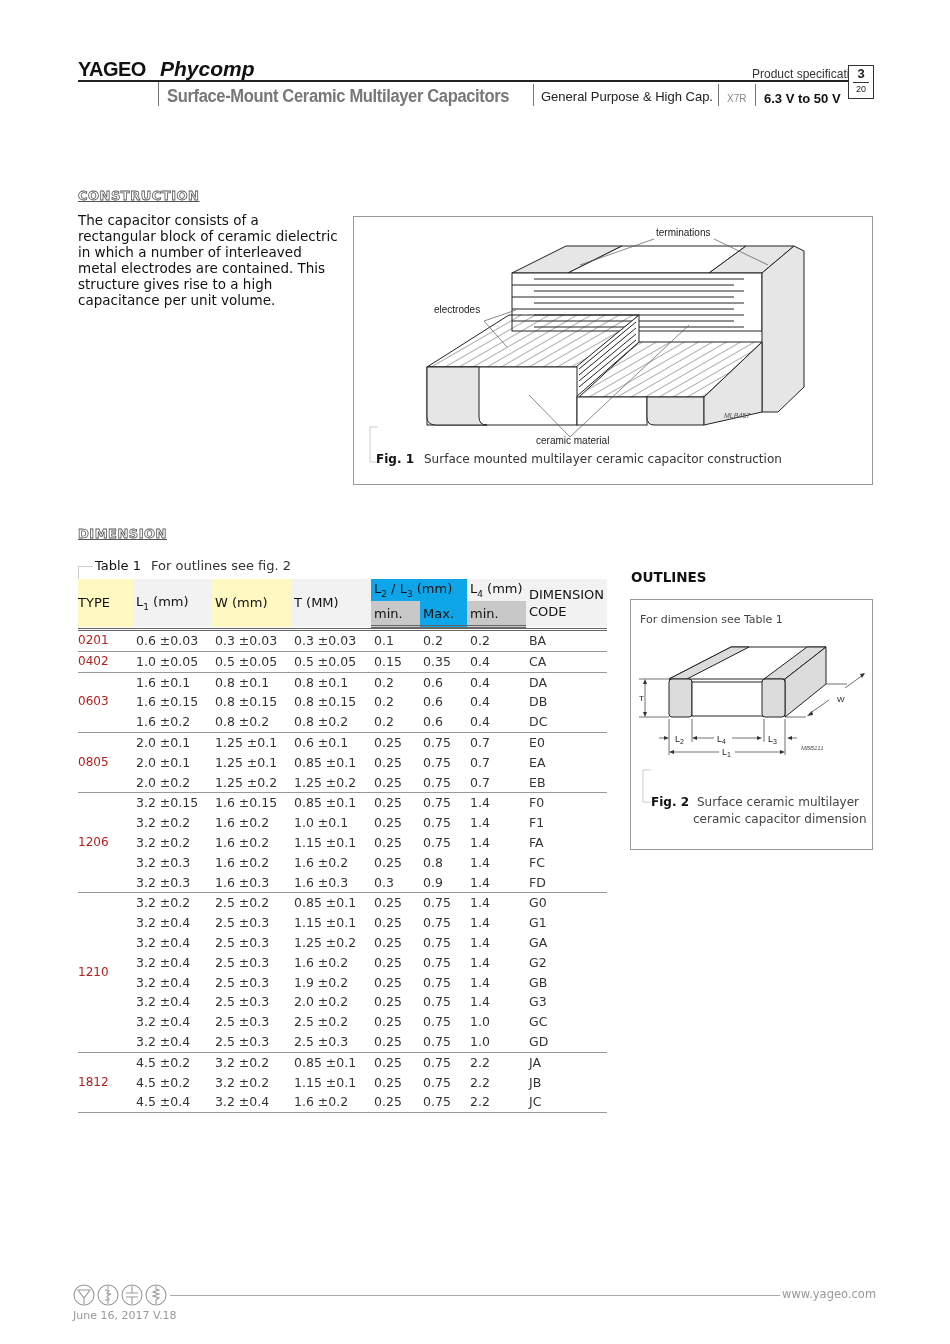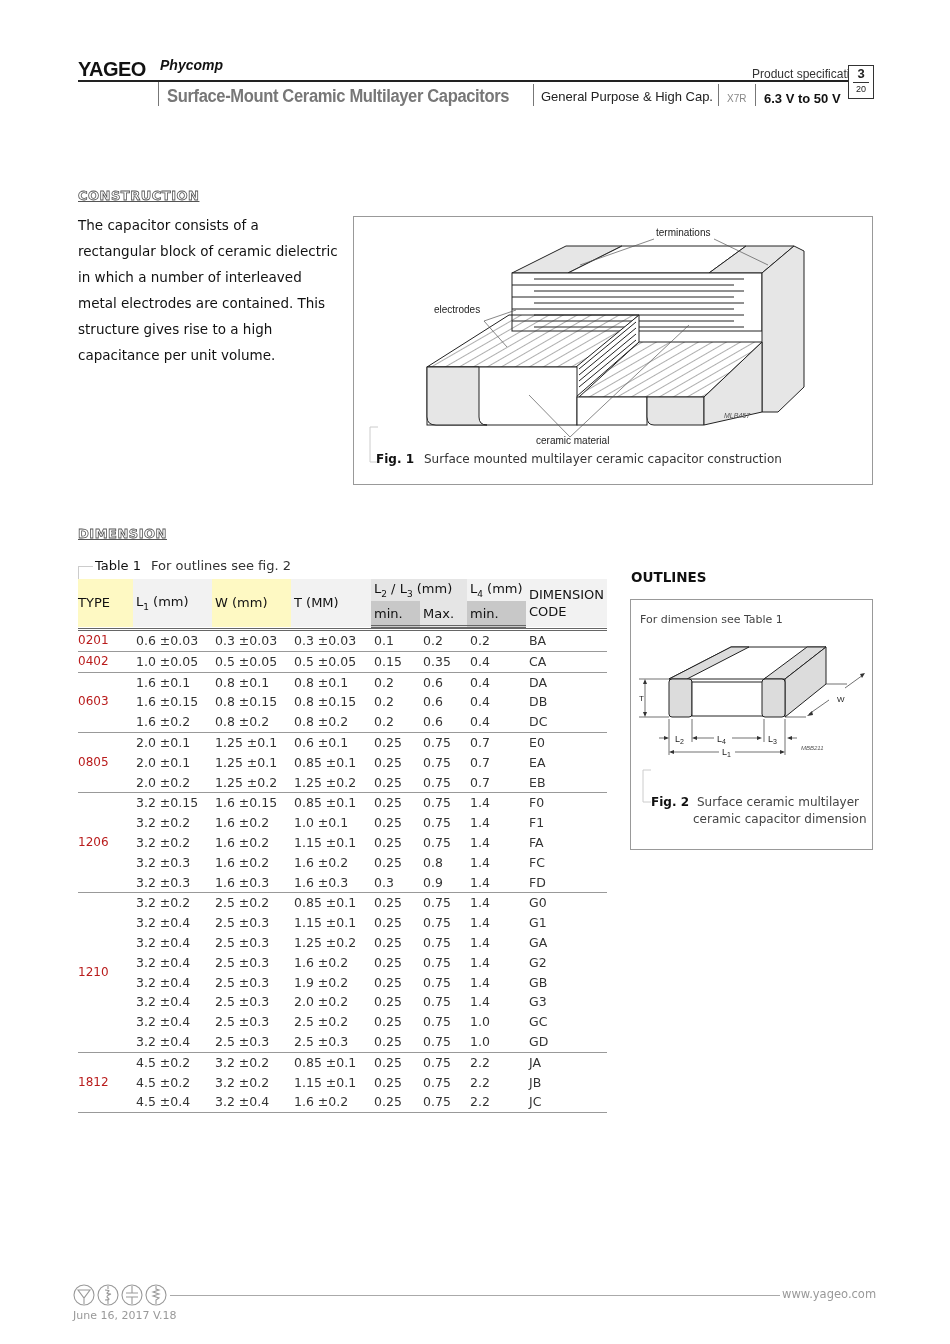--- a/index.html
+++ b/index.html
@@ -1,62 +1,62 @@
 <!DOCTYPE html>
 <html><head>
 <meta charset="utf-8">
 <style>
   html, body { margin:0; padding:0; background:#ffffff; }
   body { width:950px; height:1344px; position:relative; overflow:hidden; color:#222; font-family:"DejaVu Sans", sans-serif; }
   .abs { position:absolute; }
 
   
   .brand-yageo { left:78px; top:58px; font-family:"Liberation Sans", sans-serif; font-weight:900; font-size:20px; letter-spacing:-0.5px; color:#111; }
-  .brand-phycomp { left:160px; top:57px; font-family:"Liberation Sans", sans-serif; font-weight:bold; font-style:italic; font-size:14px; color:#111; }
+  .brand-phycomp { left:160px; top:57px; font-family:"Liberation Sans", sans-serif; font-weight:bold; font-style:italic; font-size:21px; color:#111; }
   .prod-spec { left:752px; top:67px; font-family:"Liberation Sans", sans-serif; font-size:12px; color:#333; }
   .hdr-line { left:78px; top:80px; width:770px; height:2px; background:#222; }
   .hdr-vline1 { left:158px; top:82px; width:1px; height:24px; background:#777; }
   .title { left:167px; top:86px; font-family:"Liberation Sans", sans-serif; font-weight:bold; font-size:18px; color:#777; letter-spacing:-0.4px; transform:scaleX(0.92); transform-origin:left; }
   .hdr-vline2 { left:533px; top:84px; width:1px; height:22px; background:#777; }
   .subtitle { left:541px; top:89px; font-family:"Liberation Sans", sans-serif; font-size:13px; color:#222; }
   .hdr-vline3 { left:718px; top:84px; width:1px; height:22px; background:#777; }
   .dielectric { left:727px; top:93px; font-family:"Liberation Sans", sans-serif; font-size:10px; color:#888; }
   .hdr-vline4 { left:755px; top:84px; width:1px; height:22px; background:#777; }
   .voltage { left:764px; top:91px; font-family:"Liberation Sans", sans-serif; font-weight:bold; font-size:13px; color:#111; }
   .pagebox { left:848px; top:65px; width:24px; height:32px; border:1px solid #333; background:#fff; }
   .pagebox .pnum { position:absolute; left:0; top:0; width:24px; text-align:center; font-family:"Liberation Sans", sans-serif; font-size:13px; font-weight:bold; line-height:15px; }
   .pagebox .pdiv { position:absolute; left:4px; top:16px; width:16px; height:1px; background:#333; }
   .pagebox .ptot { position:absolute; left:0; top:17px; width:24px; text-align:center; font-family:"Liberation Sans", sans-serif; font-size:9px; line-height:13px; }
 
   
   .sec-head { font-family:"DejaVu Sans", sans-serif; font-size:13px; font-weight:bold; color:#fff; -webkit-text-stroke:0.8px #555; text-decoration:underline; text-decoration-color:#555; letter-spacing:0.5px; }
   .construction-head { left:78px; top:188px; }
   .dimension-head { left:78px; top:526px; }
 
-  .body-text { left:78px; top:212px; width:260px; font-family:"DejaVu Sans", sans-serif; font-size:13.5px; line-height:26px; color:#111; }
+  .body-text { left:78px; top:212px; width:260px; font-family:"DejaVu Sans", sans-serif; font-size:13.5px; line-height:16px; color:#111; }
   .body-text p { margin:0 0 4px 0; }
 
   
   .fig1 { left:353px; top:216px; width:518px; height:267px; border:1px solid #999; }
   .fig1 svg { position:absolute; left:0; top:0; }
   .fig1-cap { left:376px; top:452px; font-family:"DejaVu Sans", sans-serif; font-size:12px; color:#333; white-space:nowrap; }
   .fig1-cap b { color:#111; font-weight:bold; margin-right:10px; }
 
   
   .tbl-caption { left:95px; top:558px; font-family:"DejaVu Sans", sans-serif; font-size:13px; color:#333; }
   .tbl-caption b { color:#111; margin-right:10px; font-weight:normal; }
   .tbl-bracket { left:78px; top:566px; width:14px; height:12px; border-top:1px solid #ccc; border-left:1px solid #ccc; }
   table.dim { position:absolute; left:78px; top:579px; width:529px; border-collapse:collapse; font-family:"DejaVu Sans", sans-serif; font-size:12.5px; color:#333; }
   table.dim th { font-weight:normal; text-align:left; color:#111; font-size:13px; padding:0 0 0 3px; }
   table.dim td { padding:0 0 0 3px; height:19.8px; line-height:19.8px; white-space:nowrap; }
   table.dim td.type { font-weight:normal; color:#b91c1c; font-size:12px; padding-left:0; }
   .hdr1 th { height:22px; }
   .hdr2 th { height:24px; }
   .shade-a { background:#fef9c3; }
-  .shade-b { background:#e5e5e5; }
+  .shade-b { background:#0ea5e9; }
   .shade-c { background:#c8c8c8; }
   .shade-d { background:#f2f2f2; }
   tr.grp-end td { border-bottom:1px solid #999; }
   tr.hdr-end th { border-bottom:3px double #666; }
 
   
   .outlines-head { left:631px; top:569px; font-family:"DejaVu Sans", sans-serif; font-weight:bold; font-size:13.5px; color:#111; }
   .fig2 { left:630px; top:599px; width:241px; height:249px; border:1px solid #999; }
   .fig2-note { left:640px; top:613px; font-family:"DejaVu Sans", sans-serif; font-size:11px; color:#444; }
   .fig2-cap { left:651px; top:794px; font-family:"DejaVu Sans", sans-serif; font-size:12px; color:#444; line-height:17px; }

